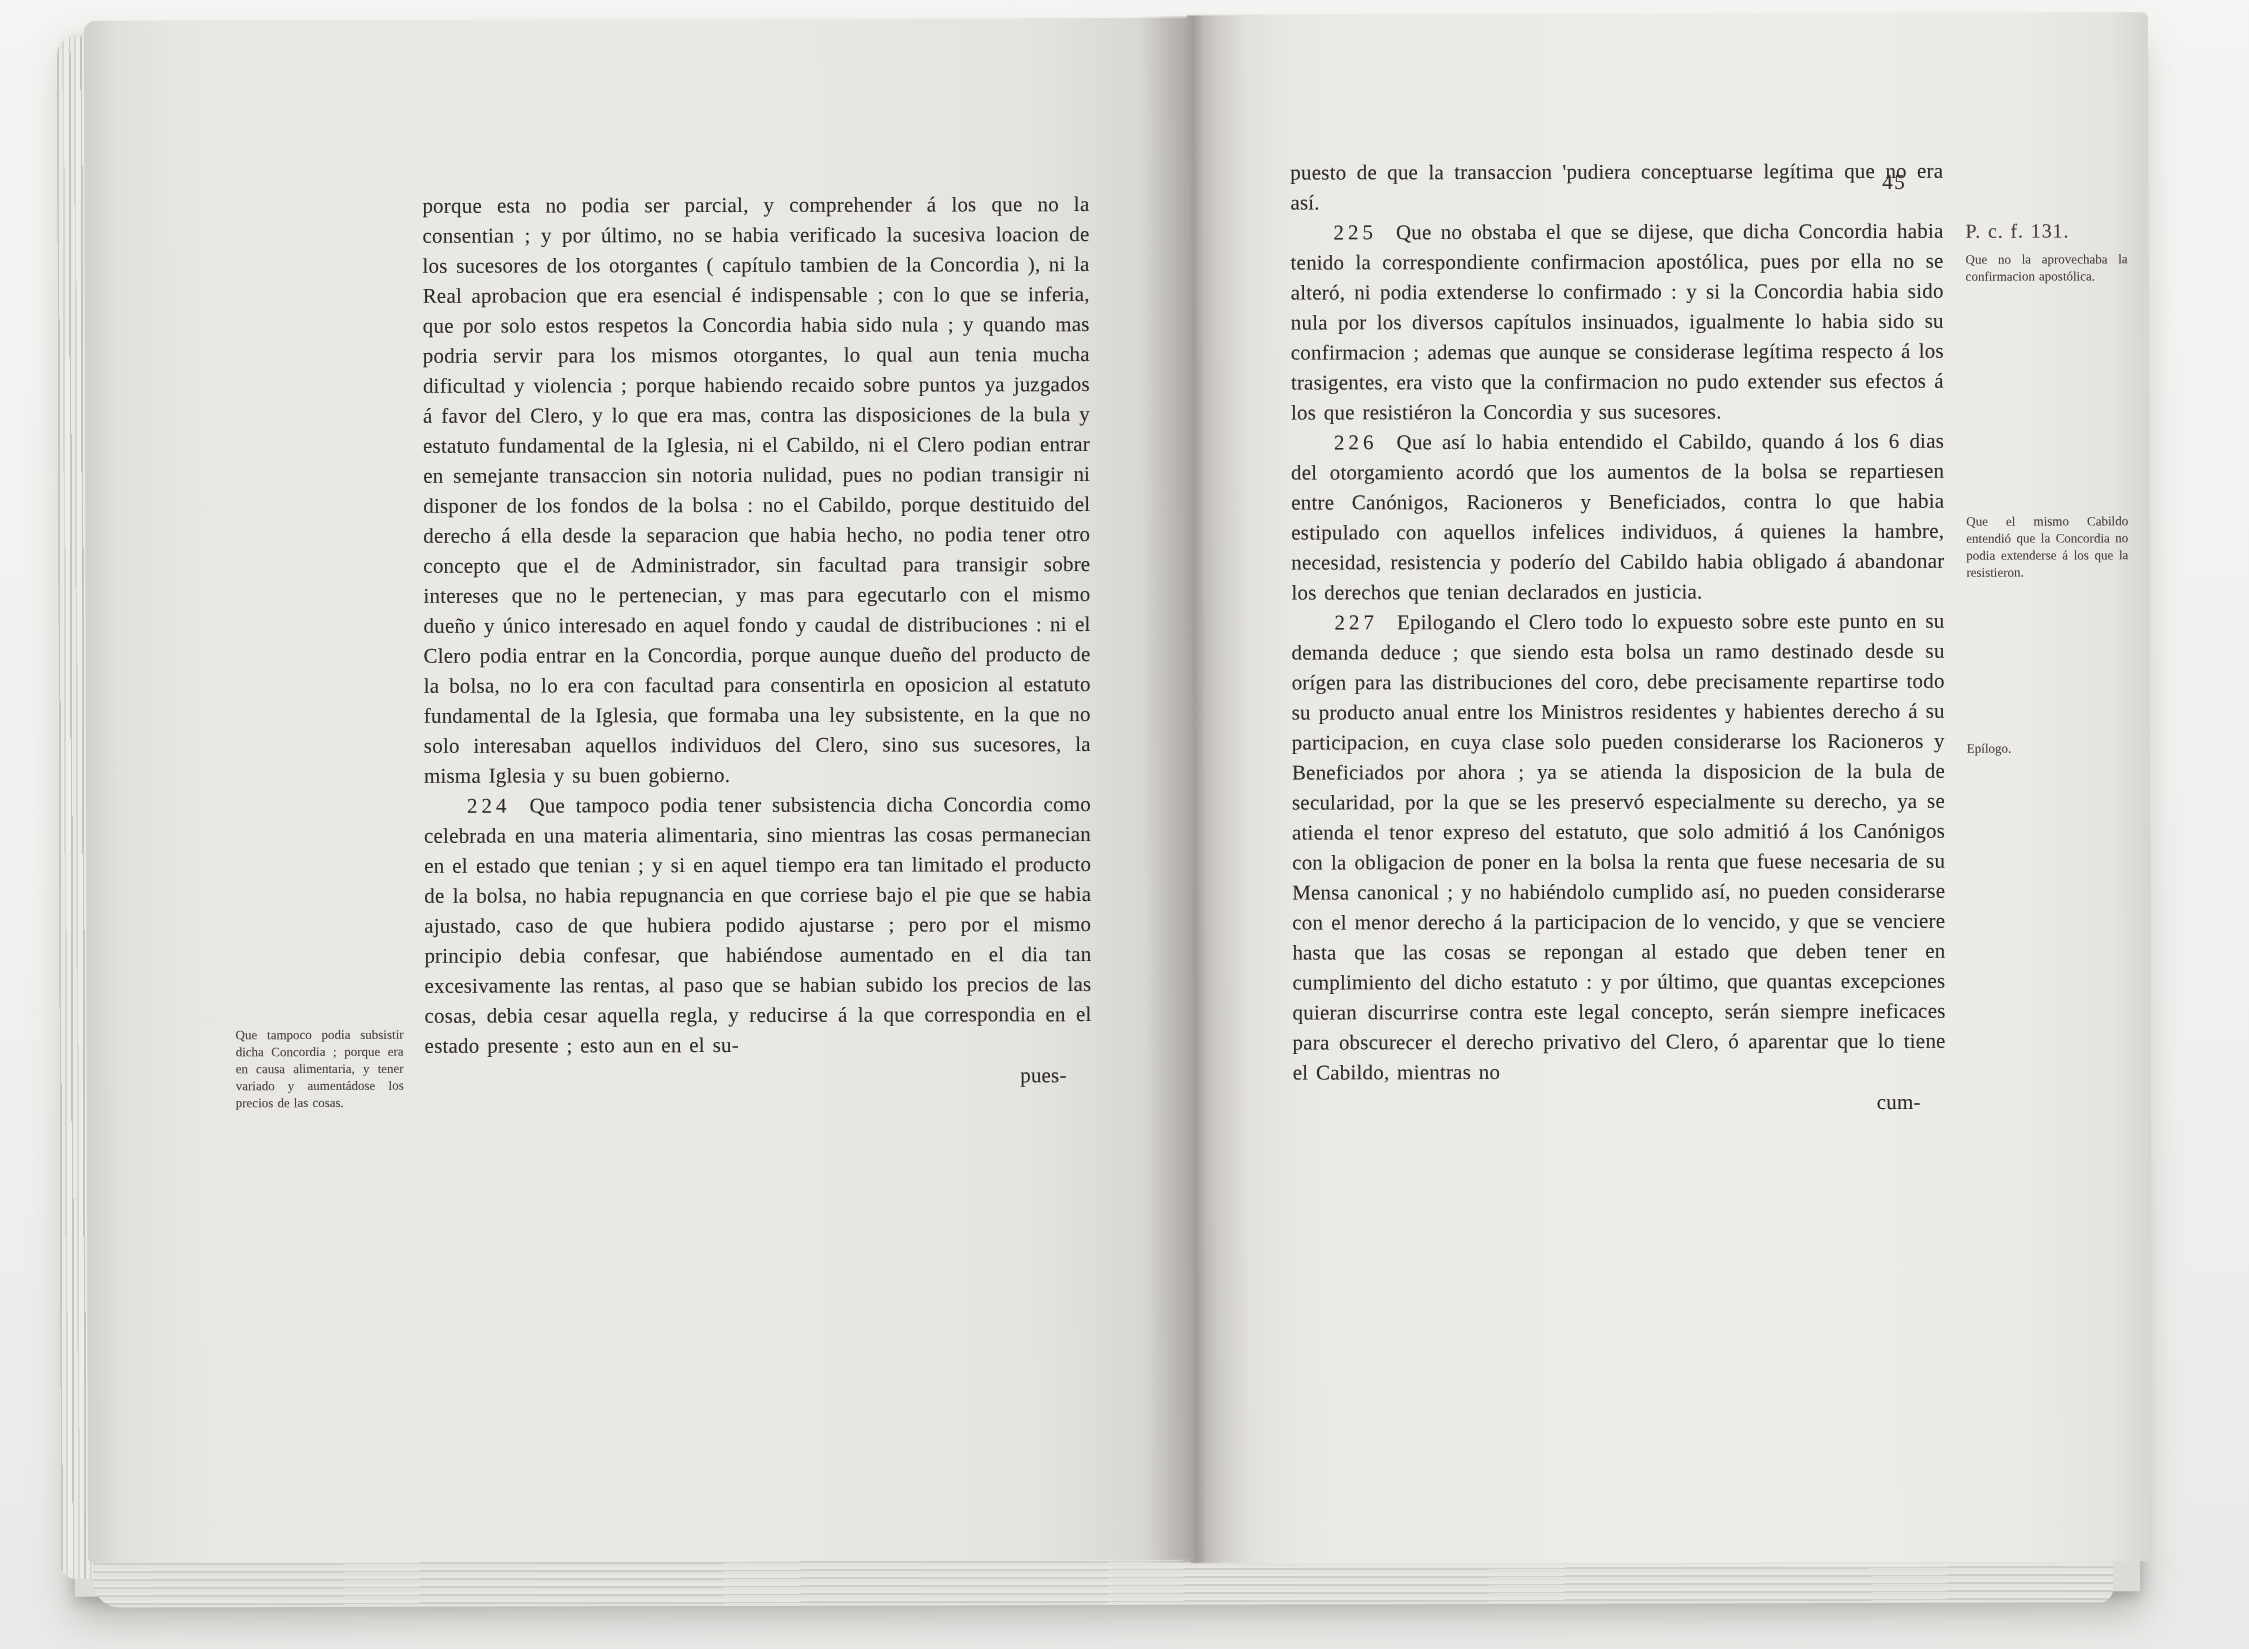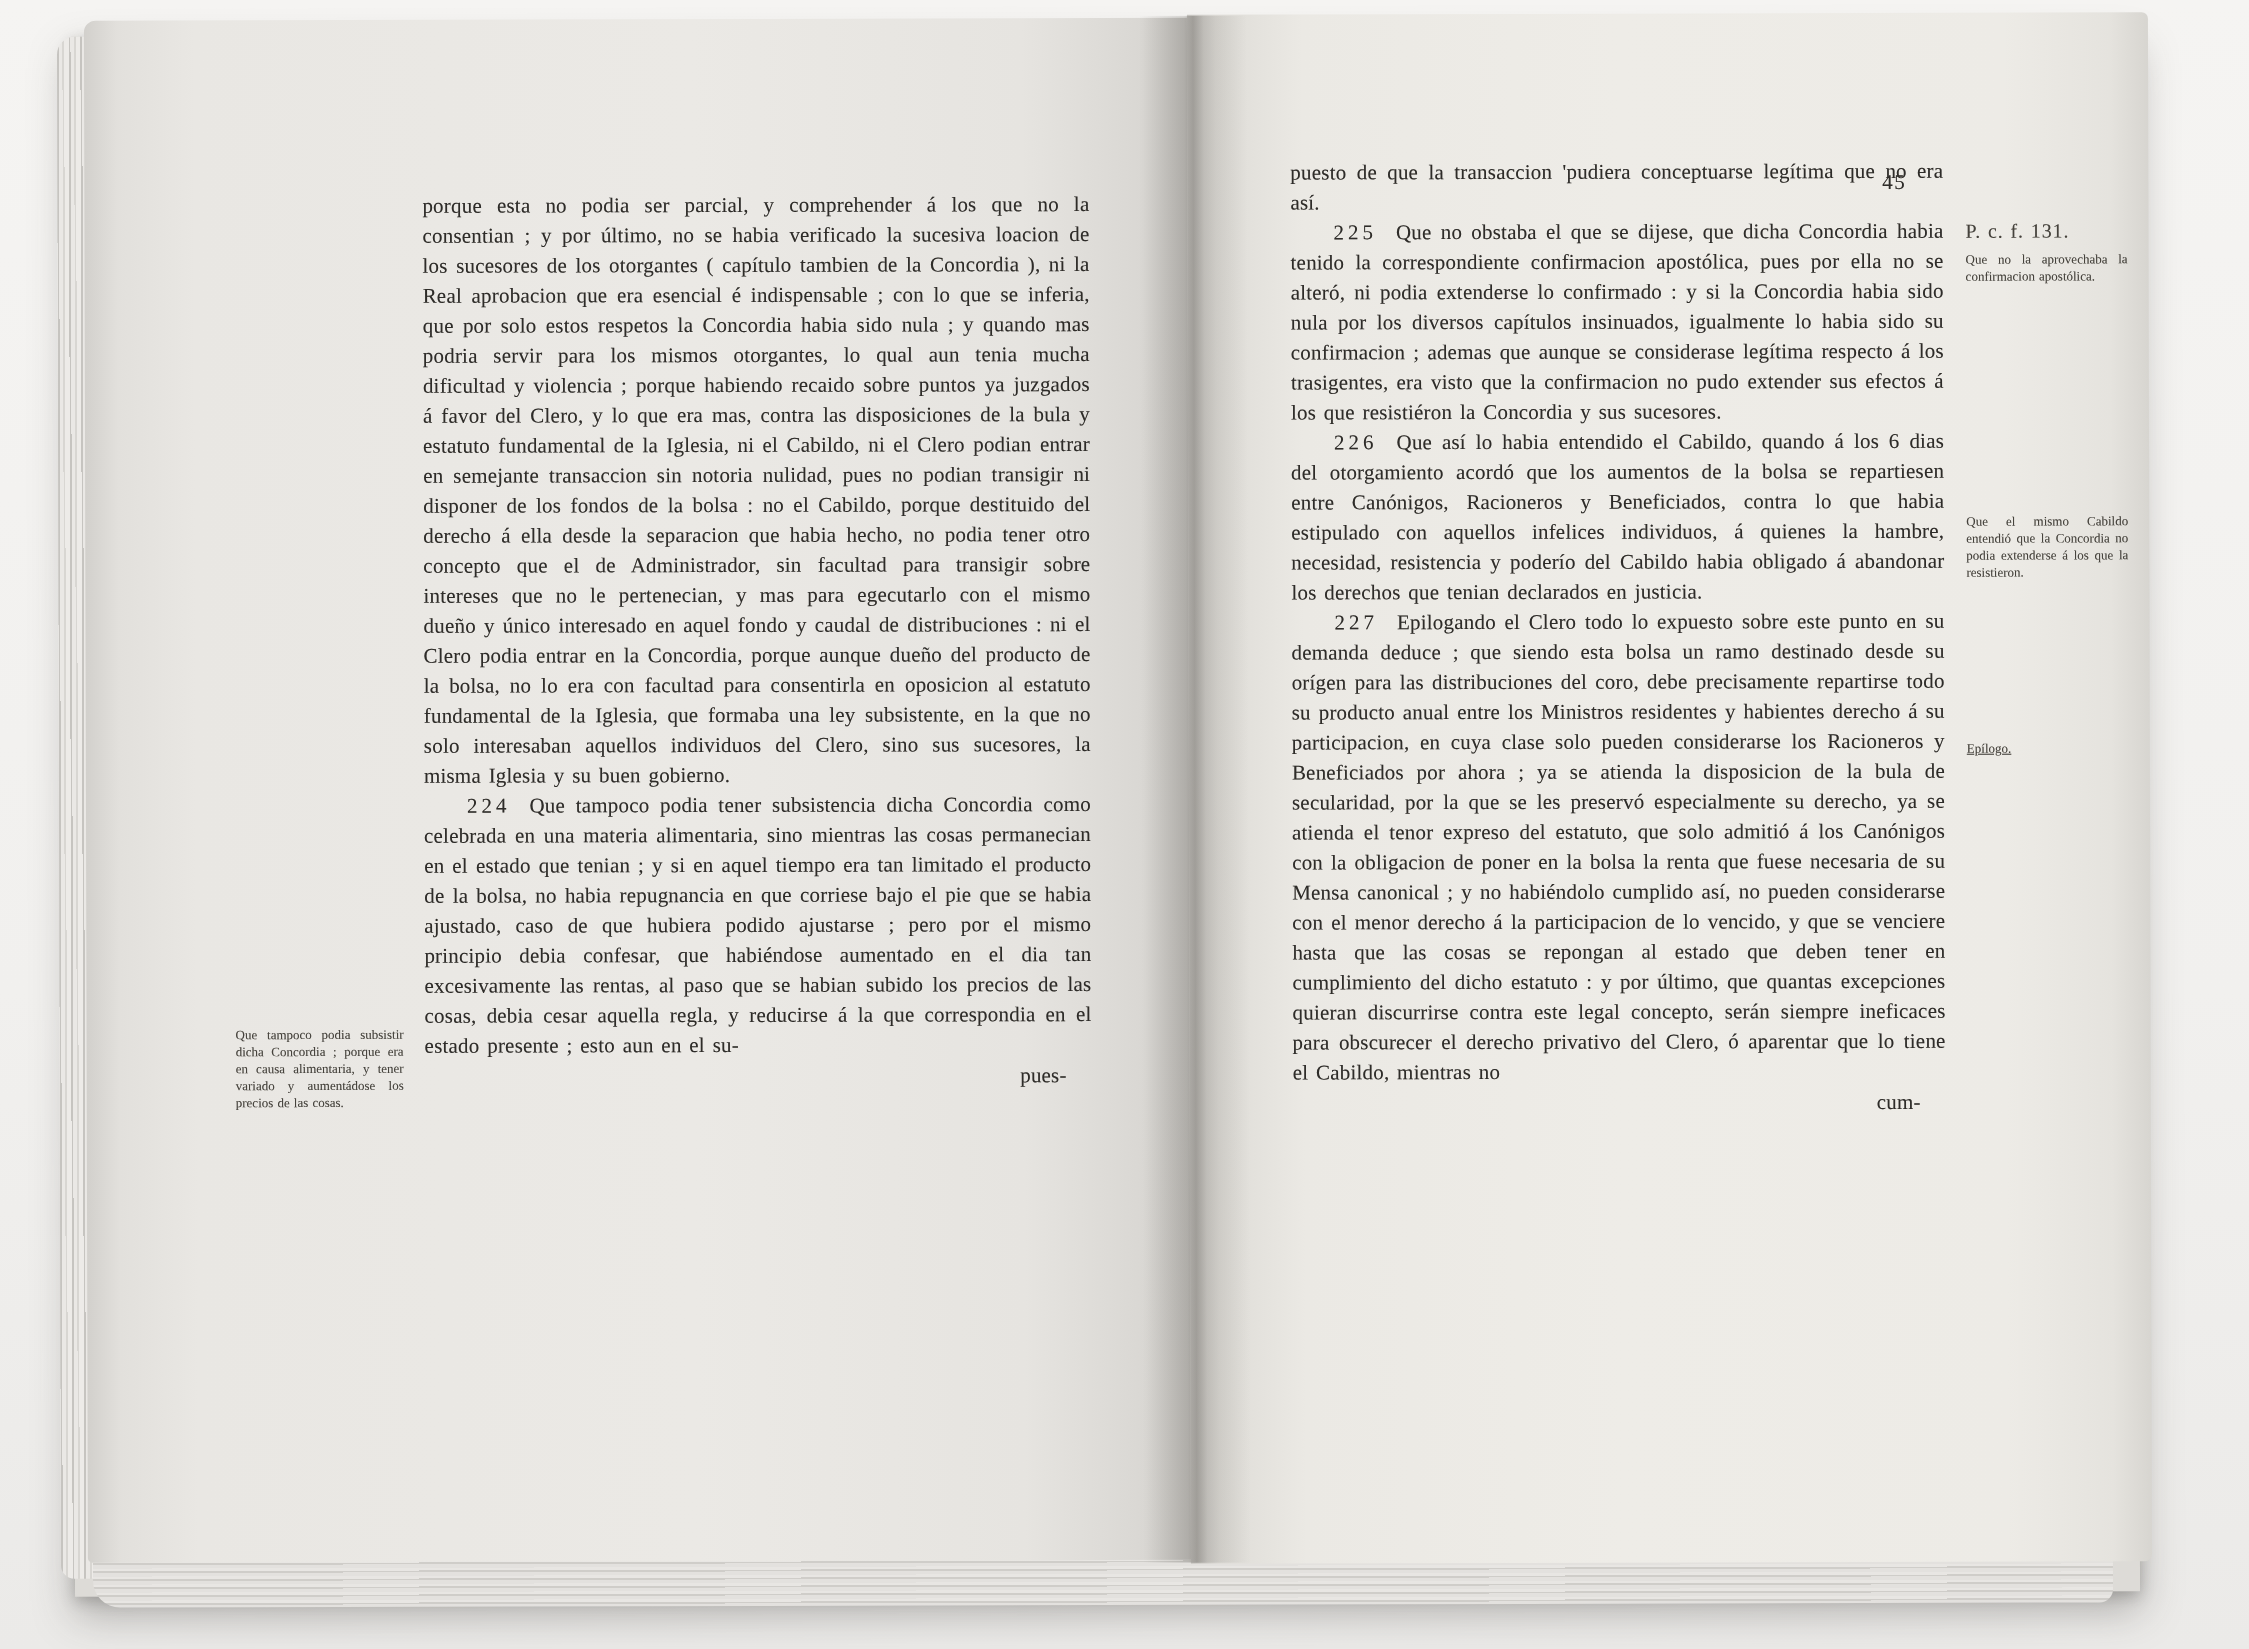--- a/index.html
+++ b/index.html
@@ -101,21 +101,21 @@
     line-height: 17px;
     color: #45423c;
     text-align: justify;
     word-spacing: 0.9px;
     text-shadow: 0 0 0.5px rgba(70,65,58,0.3);
   }
   .note-left   { left: 149px; top: 1006px; width: 168px; }
   .note-ref    { left: 778px; top: 208px; width: 171px; font-size: 20px; line-height: 21.6px; letter-spacing: 0.9px; text-align: left; }
   .note-r1     { left: 778px; top: 238px; width: 162px; }
   .note-r2     { left: 778px; top: 500px; width: 162px; }
-  .note-r3     { left: 778px; top: 727px; width: 162px; text-align: left; text-decoration: underline; }
+  .note-r3     { left: 778px; top: 727px; width: 162px; text-align: left; }
 </style>
 </head>
 <body>
 
 <div class="scene">
   <div class="book">
     <div class="book-shadow"></div>
     <div class="page-stack-left"></div>
     <div class="page-stack-bottom"></div>
 

